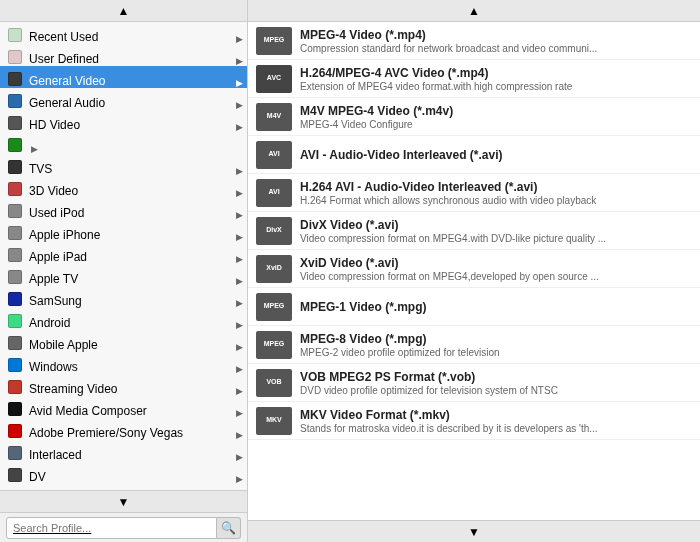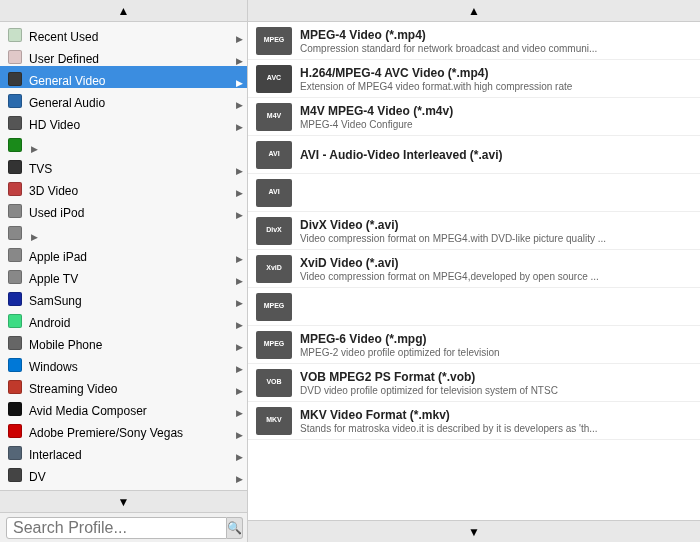--- a/index.html
+++ b/index.html
@@ -92,23 +92,24 @@
       background: #f0f0f0;
       border-top: 1px solid #ccc;
       flex-shrink: 0;
     }
     .search-row input {
       flex: 1;
       height: 22px;
       border: 1px solid #bbb;
       border-radius: 3px 0 0 3px;
       padding: 0 6px;
-      font-size: 16px;
+      font-size: 11px;
       background: white;
       outline: none;
+      text-decoration: underline;
     }
     .search-btn {
       width: 24px;
       height: 22px;
       background: #e0e0e0;
       border: 1px solid #bbb;
       border-left: none;
       border-radius: 0 3px 3px 0;
       display: flex;
       align-items: center;
@@ -257,20 +258,21 @@
           <span class="item-icon">
             <span class="sq" style="background: rgb(136, 136, 136); border: 1px solid rgba(0, 0, 0, 0.2);"></span>
           </span>
           <span class="item-label">Used iPod</span>
           <span class="arrow">▶</span>
         </div>
         <div class="left-item">
           <span class="item-icon">
             <span class="sq" style="background: rgb(136, 136, 136); border: 1px solid rgba(0, 0, 0, 0.2);"></span>
           </span>
+          <span class="item-label">Apple iPhone</span>
           <span class="arrow">▶</span>
         </div>
         <div class="left-item">
           <span class="item-icon">
             <span class="sq" style="background: rgb(136, 136, 136); border: 1px solid rgba(0, 0, 0, 0.2);"></span>
           </span>
           <span class="item-label">Apple iPad</span>
           <span class="arrow">▶</span>
         </div>
         <div class="left-item">
@@ -291,21 +293,21 @@
           <span class="item-icon">
             <span class="sq" style="background: rgb(61, 220, 132); border: 1px solid rgba(0, 0, 0, 0.2);"></span>
           </span>
           <span class="item-label">Android</span>
           <span class="arrow">▶</span>
         </div>
         <div class="left-item">
           <span class="item-icon">
             <span class="sq" style="background: rgb(102, 102, 102); border: 1px solid rgba(0, 0, 0, 0.2);"></span>
           </span>
-          <span class="item-label">Mobile Phone</span>
+          <span class="item-label">Mobile Apple</span>
           <span class="arrow">▶</span>
         </div>
         <div class="left-item">
           <span class="item-icon">
             <span class="sq" style="background: rgb(0, 120, 215); border: 1px solid rgba(0, 0, 0, 0.2);"></span>
           </span>
           <span class="item-label">Windows</span>
           <span class="arrow">▶</span>
         </div>
         <div class="left-item">
@@ -387,45 +389,48 @@
         </div>
         <div class="right-item">
           <div class="r-icon" style="background: rgb(85, 85, 85);">AVI</div>
           <div class="r-text">
             <div class="r-title">AVI - Audio-Video Interleaved (*.avi)</div>
           </div>
         </div>
         <div class="right-item">
           <div class="r-icon" style="background: rgb(85, 85, 85);">AVI</div>
           <div class="r-text">
+            <div class="r-title">H.264 AVI - Audio-Video Interleaved (*.avi)</div>
+            <div class="r-desc">H.264 Format which allows synchronous audio with video playback</div>
           </div>
         </div>
         <div class="right-item">
           <div class="r-icon" style="background: rgb(85, 85, 85);">DivX</div>
           <div class="r-text">
             <div class="r-title">DivX Video (*.avi)</div>
             <div class="r-desc">Video compression format on MPEG4.with DVD-like picture quality ...</div>
           </div>
         </div>
         <div class="right-item">
           <div class="r-icon" style="background: rgb(85, 85, 85);">XviD</div>
           <div class="r-text">
             <div class="r-title">XviD Video (*.avi)</div>
             <div class="r-desc">Video compression format on MPEG4,developed by open source ...</div>
           </div>
         </div>
         <div class="right-item">
           <div class="r-icon" style="background: rgb(85, 85, 85);">MPEG</div>
           <div class="r-text">
+            <div class="r-title">MPEG-1 Video (*.mpg)</div>
           </div>
         </div>
         <div class="right-item">
           <div class="r-icon" style="background: rgb(85, 85, 85);">MPEG</div>
           <div class="r-text">
-            <div class="r-title">MPEG-6 Video (*.mpg)</div>
+            <div class="r-title">MPEG-8 Video (*.mpg)</div>
             <div class="r-desc">MPEG-2 video profile optimized for television</div>
           </div>
         </div>
         <div class="right-item">
           <div class="r-icon" style="background: rgb(85, 85, 85);">VOB</div>
           <div class="r-text">
             <div class="r-title">VOB MPEG2 PS Format (*.vob)</div>
             <div class="r-desc">DVD video profile optimized for television system of NTSC</div>
           </div>
         </div>

